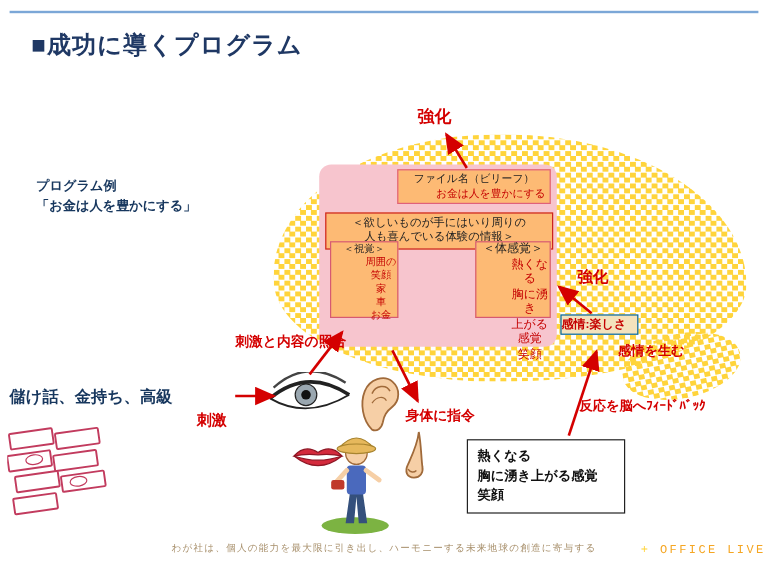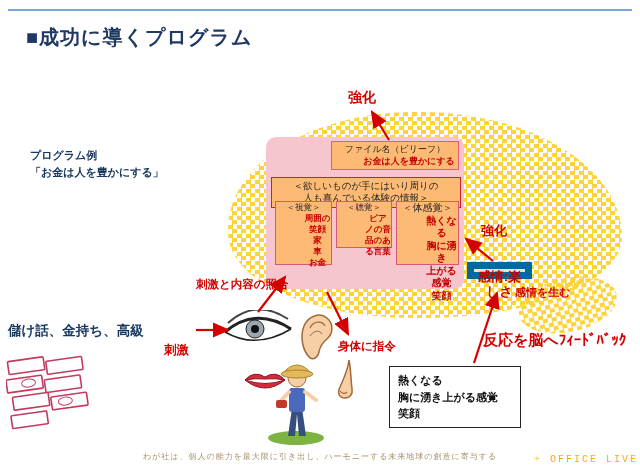--- a/index.html
+++ b/index.html
@@ -20,37 +20,37 @@
     background-size: 9px 9px; }
   #brain-main { left:228px; top:112px; width:394px; height:206px;
     border-radius: 48% 52% 52% 48% / 58% 62% 40% 42%; }
   #brain-cereb { left:518px; top:278px; width:100px; height:54px;
     border-radius:50%; transform:rotate(-12deg); }
 
   #pink-panel { left:266px; top:137px; width:198px; height:152px; background:#f7c5ce; border-radius:10px; z-index:2; }
 
   .pbox { z-index:3; background:#fdba74; border:1.5px solid #d65a72; text-align:center; }
   .pbox .dark { color:#222; }
-  .pbox .ritem { color:#c40000; font-weight:bold;margin-left:28px; }
+  .pbox .ritem { color:#c40000; font-weight:normal;margin-left:28px; }
 
   #file-box { left:331px; top:141px; width:128px; padding:2px 0; font-size:9px; line-height:1.3; border-color:#e0607a; }
   #exp-box  { left:271px; top:177px; width:190px; padding:2px 0; font-size:9.5px; line-height:1.3; color:#222; border-color:#cc2222; }
   #vis-box  { left:275px; top:201px; width:57px;  height:64px; font-size:8.5px; line-height:1.3; border-width:1px; }
   #aud-box  { left:336px; top:201px; width:56px;  height:47px; font-size:8.5px; line-height:1.3; border-width:1px; }
   #kin-box  { left:396px; top:201px; width:63px;  height:64px; font-size:10px; line-height:1.25; border-width:1px; }
 
   #reinforce-right { left:481px; top:222px; font-size:13px; z-index:6; }
-  #emotion-box { left:467px; top:262px; width:65px; height:17px; background:#f3e2bd; border:7px solid #0369a1;
-    font-size:13px; color:#c40000; font-weight:bold; text-align:center; line-height:15px; z-index:3; }
+  #emotion-box { left:467px; top:262px; width:65px; height:17px; background:#f3e2bd; border:1px solid #0369a1;
+    font-size:10px; color:#c40000; font-weight:bold; text-align:left; line-height:15px; z-index:3; }
   #emotion-generate { left:515px; top:285px; font-size:11px; z-index:6; }
   #match-label { left:196px; top:277px; font-size:11.5px; z-index:6; }
   #source-label { left:8px; top:322px; font-size:13.5px; z-index:6; }
   #stimulus-label { left:164px; top:342px; font-size:12.5px; z-index:6; }
   #body-command { left:304px; top:339px; font-size:11.5px; z-index:6;padding-left:34px; }
-  #feedback-label { left:483px; top:331px; font-size:15px; z-index:6; }
+  #feedback-label { left:483px; top:331px; font-size:11px; z-index:6; }
 
   #response-box { left:389px; top:366px; width:132px; height:62px; border:1.5px solid #222; background:#fff;
     padding:5px 8px; font-size:11px; font-weight:bold; color:#111; line-height:1.5; z-index:3; }
 
   .art { z-index:3; }
   #money-art  { left:6px;   top:352px; width:90px; height:80px; }
   #eye-art    { left:222px; top:310px; width:72px; height:40px; }
   #ear-art    { left:298px; top:312px; width:36px; height:50px; }
   #nose-art   { left:332px; top:358px; width:30px; height:44px; }
   #lips-art   { left:242px; top:368px; width:46px; height:26px; }
@@ -94,25 +94,20 @@
   </div>
 
   <div id="vis-box" class="abs pbox">
     <div class="dark">＜視覚＞</div>
     <div class="ritem">周囲の笑顔</div>
     <div class="ritem">家</div>
     <div class="ritem">車</div>
     <div class="ritem">お金</div>
   </div>
 
-  <div id="aud-box" class="abs pbox">
-    <div class="dark">＜聴覚＞</div>
-    <div class="ritem">ピアノの音</div>
-    <div class="ritem">品のある言葉</div>
-  </div>
 
   <div id="kin-box" class="abs pbox">
     <div class="dark">＜体感覚＞</div>
     <div class="ritem">熱くなる</div>
     <div class="ritem">胸に湧き</div>
     <div class="ritem">上がる感覚</div>
     <div class="ritem">笑顔</div>
   </div>
 
   <div id="reinforce-right" class="abs red">強化</div>

